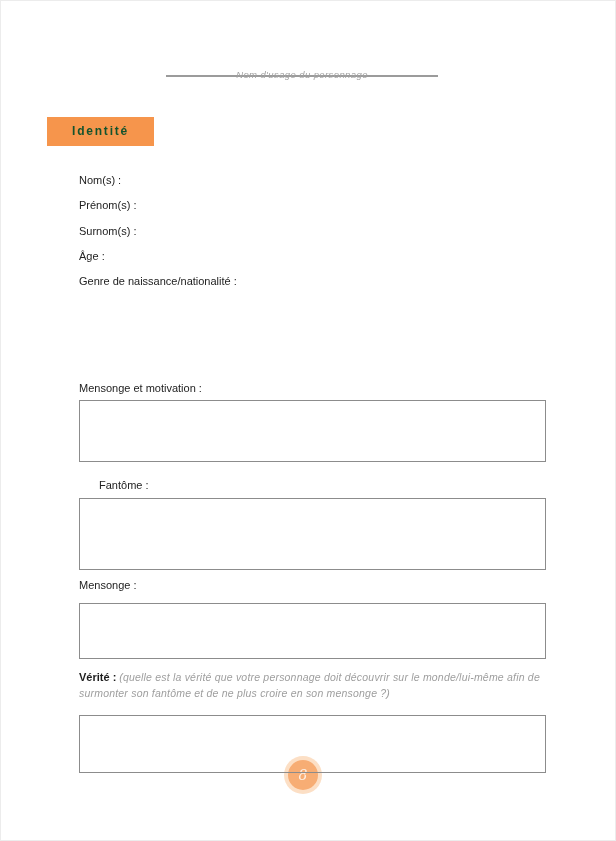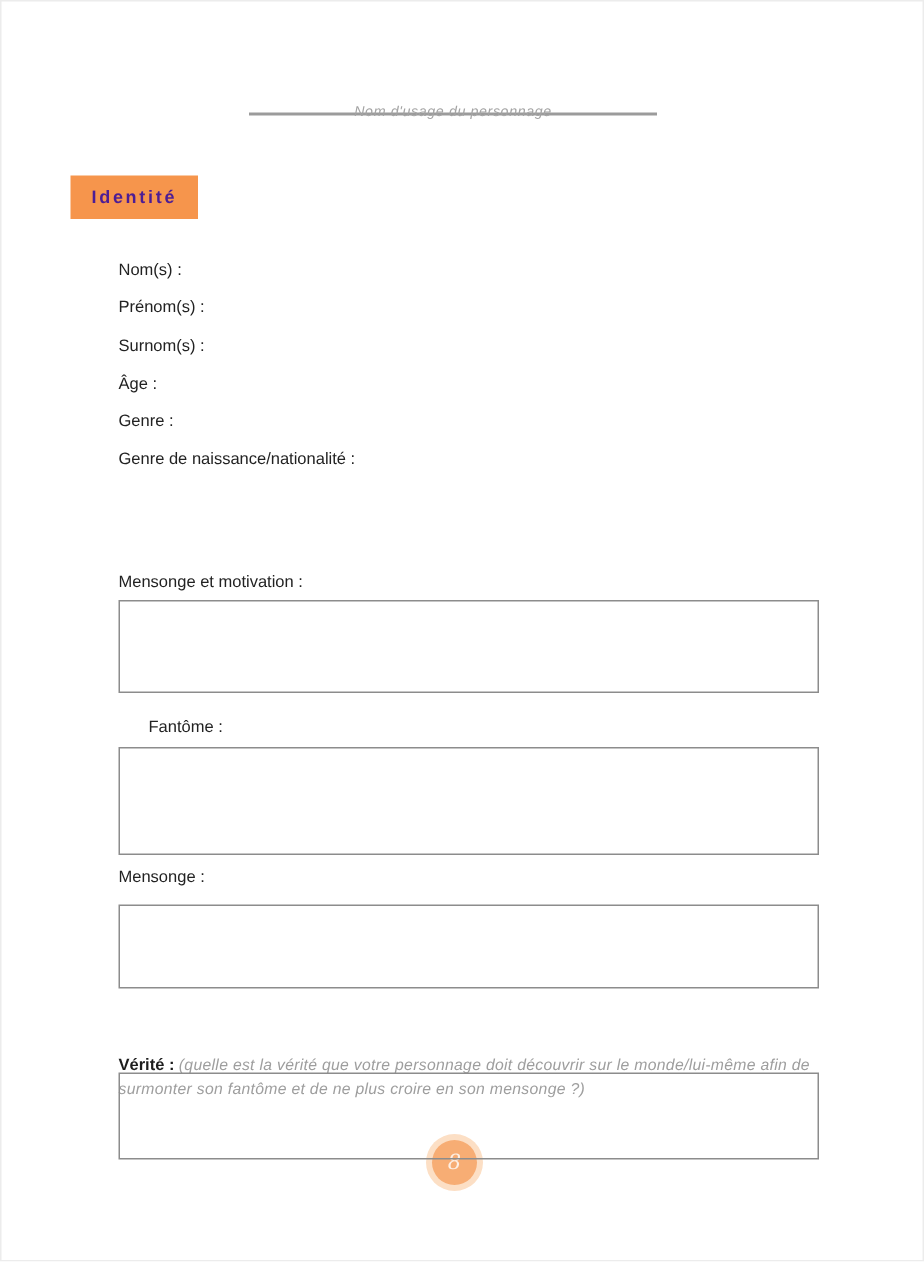--- a/index.html
+++ b/index.html
@@ -21,24 +21,24 @@
   .name-caption{
     position:absolute;left:135px;top:68px;width:332px;
     text-align:center;
     font-size:9.5px;font-style:italic;color:#a3a3a3;
     letter-spacing:.4px;
   }
   
   .section-bar{
     position:absolute;left:46px;height:29px;
     background:#f6954c;
-    color:#4c1d95;
+    color:#14532d;
     font-size:12px;font-weight:bold;letter-spacing:1.8px;
     line-height:29px;
-    padding:0 14px;
+    padding:0 25px;
     box-sizing:border-box;
     white-space:nowrap;
   }
   .bar-identity{top:116px;}
   .bar-arc{top:332px;height:28px;line-height:28px;}
   
   .identity-fields{
     position:absolute;left:78px;top:167px;
     font-size:11px;color:#222222;
   }
@@ -55,21 +55,21 @@
     background:transparent;
   }
   .lbl-objectif{top:381px;}
   .box-objectif{top:399px;height:62px;}
   .lbl-fantome{top:478px;padding-left:20px;}
   .box-fantome{top:497px;height:72px;}
   .lbl-mensonge{top:578px;text-align:center;}
   .box-mensonge{top:602px;height:56px;}
   .verite-block{
     position:absolute;left:78px;top:668px;width:470px;
-    font-size:10.5px;line-height:16px;margin-top:33px;
+    font-size:10.5px;line-height:16px;
   }
   .verite-label{font-weight:bold;color:#1d1d1d;font-size:11px;}
   .verite-hint{font-style:italic;color:#9e9e9e;letter-spacing:.2px;}
   .box-verite{top:714px;height:58px;}
   
   .page-badge{
     position:absolute;left:287px;top:759px;width:30px;height:30px;
     border-radius:50%;
     background:#f7ad74;
     box-shadow:0 0 0 4px #fcdfc5;
@@ -92,21 +92,20 @@
   <div class="name-line"></div>
   <div class="name-caption">Nom d'usage du personnage</div>
 
   <div class="section-bar bar-identity">Identité</div>
 
   <div class="identity-fields">
     <div class="identity-row">Nom(s) :</div>
     <div class="identity-row">Prénom(s) :</div>
     <div class="identity-row">Surnom(s) :</div>
     <div class="identity-row">Âge :</div>
-    <div class="identity-row">Genre :</div>
     <div class="identity-row">Genre de naissance/nationalité :</div>
   </div>
 
 
   <div class="field-label lbl-objectif">Mensonge et motivation :</div>
   <div class="field-box box-objectif"></div>
 
   <div class="field-label lbl-fantome">Fantôme :</div>
   <div class="field-box box-fantome"></div>
 

